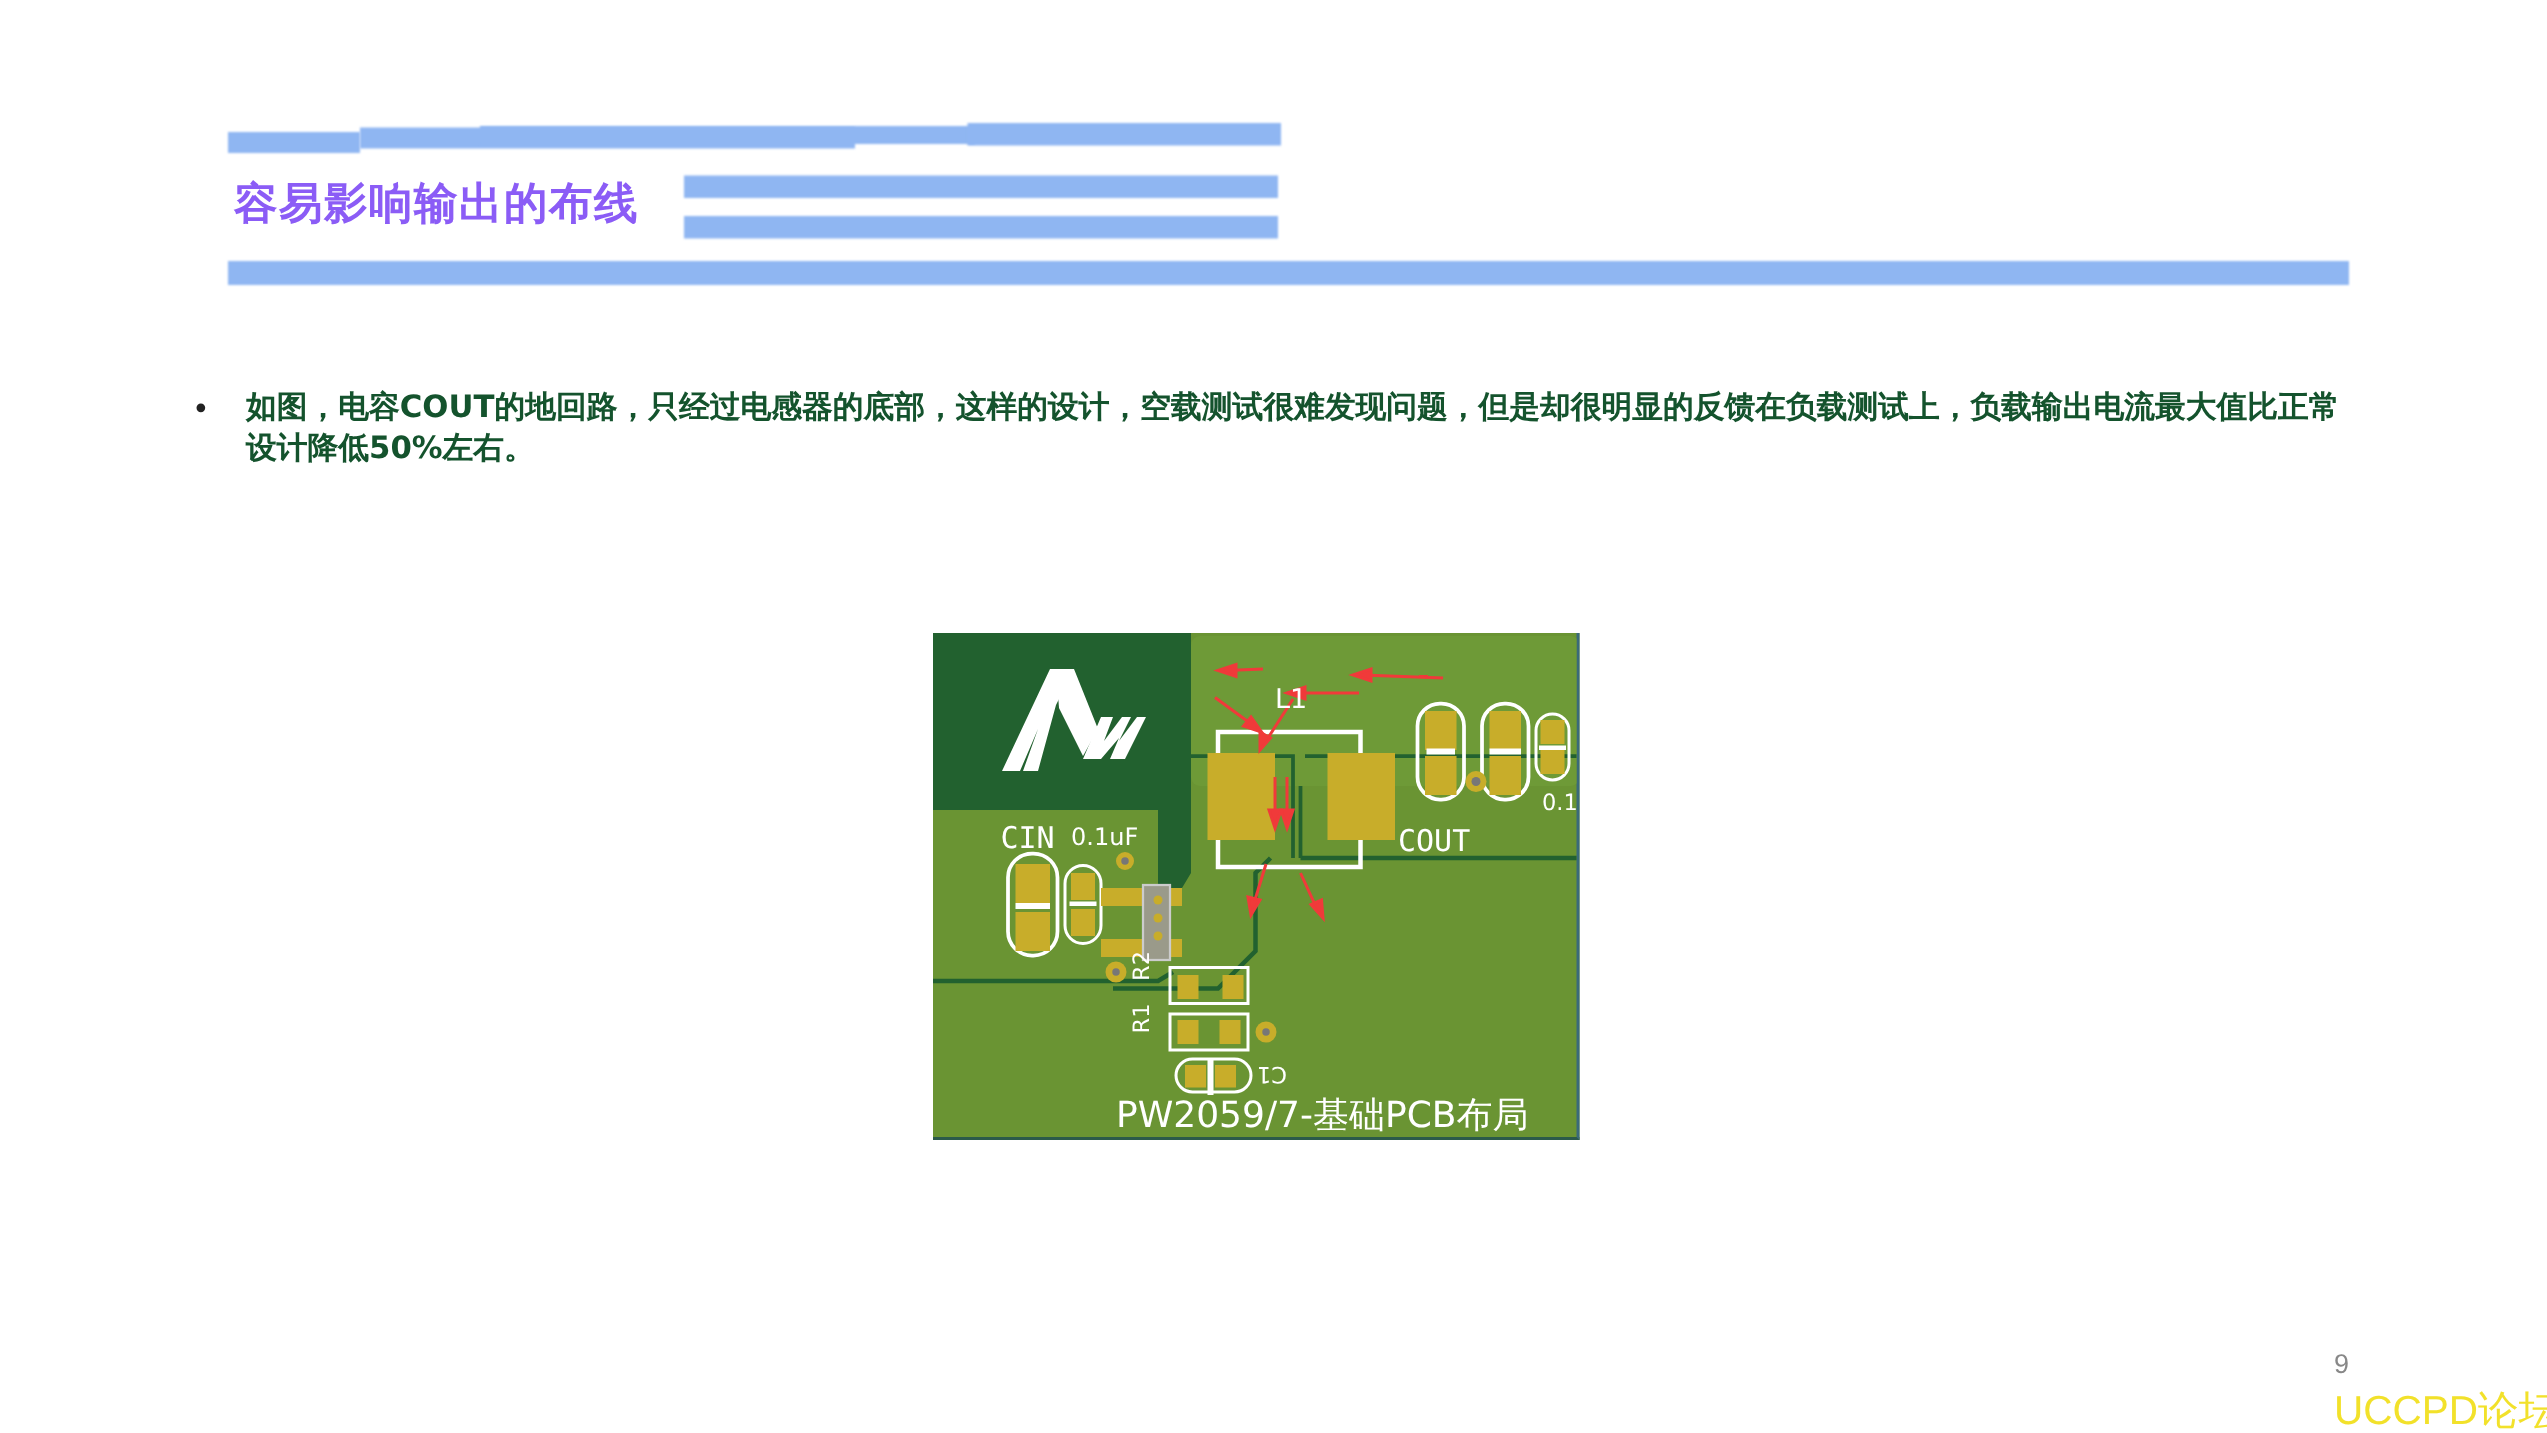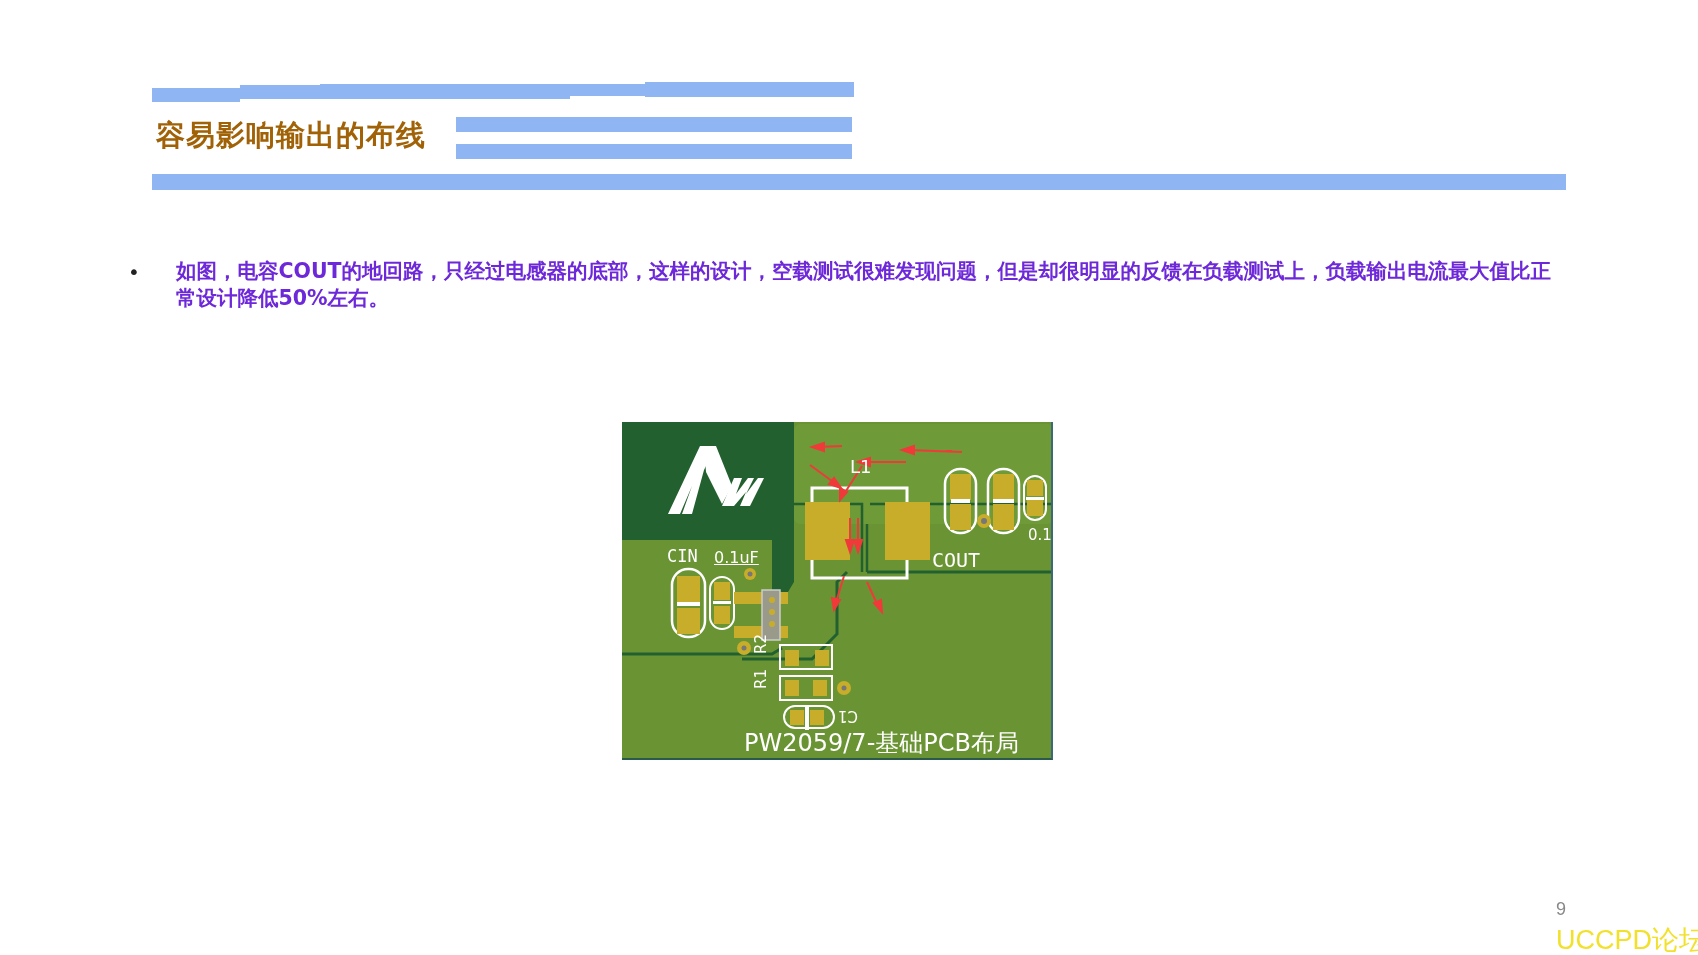--- a/index.html
+++ b/index.html
@@ -1,22 +1,22 @@
 <!DOCTYPE html>
 <html><head>
 <meta charset="utf-8">
 <style>
   html, body { margin:0; padding:0; }
   body { width:1698px; height:955px; background:#ffffff; position:relative; overflow:hidden;
          font-family:"DejaVu Sans", "Liberation Sans", sans-serif; color:#222; }
   .bar { position:absolute; background:#8fb6f2; filter:blur(0.6px); }
-  .title { position:absolute; left:156px; top:116px; font-size:29px; font-weight:bold; color:#a16207; letter-spacing:1px; white-space:nowrap; }
+  .title { position:absolute; left:156px; top:116px; font-size:29px; font-weight:bold; color:#8b5cf6; letter-spacing:1px; white-space:nowrap; }
   .bullet-wrap { position:absolute; left:128px; top:258px; width:1440px; }
   .bullet-dot { position:absolute; left:0; top:2px; font-size:20px; }
-  .bullet-text { margin-left:48px; font-size:20.5px; font-weight:bold; line-height:27px; color:#6d28d9; }
+  .bullet-text { margin-left:36px; font-size:20.5px; font-weight:bold; line-height:27px; color:#14532d; }
   .pcb { position:absolute; left:622px; top:422px; width:431px; height:338px; background:#6a9433; overflow:hidden;
          border-right:2px solid #3a6a7a; border-bottom:2px solid #2b5a4a; box-sizing:border-box; }
   .pcb-text { position:absolute; color:#fff; font-family:"DejaVu Sans", sans-serif; white-space:nowrap; }
   .page-num { position:absolute; left:1556px; top:899px; font-size:18px; color:#888; font-family:"Liberation Sans", sans-serif; }
   .watermark { position:absolute; left:1556px; top:922px; font-size:27px; color:#f2e12a; font-family:"Liberation Sans", sans-serif; white-space:nowrap; }
 </style>
 </head>
 <body>
 
 <div class="bar" style="left:152px; top:88px; width:88px; height:14px;"></div>
@@ -124,22 +124,22 @@
         <polygon points="228,130 224,118 232,118"></polygon>
       <line x1="236" y1="96" x2="236" y2="122"></line>
         <polygon points="236,130 232,118 240,118"></polygon>
       <line x1="222" y1="154" x2="214" y2="180"></line>
         <polygon points="212,188 210,176 218,178"></polygon>
       <line x1="245" y1="160" x2="256" y2="184"></line>
         <polygon points="260,190 252,181 259,178"></polygon>
     </g>
   </svg>
   <span class="pcb-text" style="left:228px; top:34px; font-size:18px;">L1</span>
-  <span class="pcb-text" style="left:45px; top:124px; font-size:17px; font-family:'DejaVu Sans Mono',monospace;">CIN</span>
-  <span class="pcb-text" style="left:92px; top:126px; font-size:16px;text-decoration:underline;">0.1uF</span>
+  <span class="pcb-text" style="left:45px; top:124px; font-size:20px; font-family:'DejaVu Sans Mono',monospace;">CIN</span>
+  <span class="pcb-text" style="left:92px; top:126px; font-size:16px;">0.1uF</span>
   <span class="pcb-text" style="left:310px; top:114px; font-size:20px; font-family:'DejaVu Sans Mono',monospace;margin-top:12px;">COUT</span>
   <span class="pcb-text" style="left:395px; top:104px; font-size:15px;margin-left:11px;">0.1u</span>
   <span class="pcb-text" style="left:130px; top:232px; font-size:15px; transform:rotate(-90deg); transform-origin:left top;">R2</span>
   <span class="pcb-text" style="left:130px; top:267px; font-size:15px; transform:rotate(-90deg); transform-origin:left top;">R1</span>
   <span class="pcb-text" style="left:216px; top:285px; font-size:15px; transform:rotate(180deg);">C1</span>
   <span class="pcb-text" style="left:122px; top:305px; font-size:24px;">PW2059/7-基础PCB布局</span>
 </div>
 
 <div class="page-num">9</div>
 <div class="watermark">UCCPD论坛</div>

